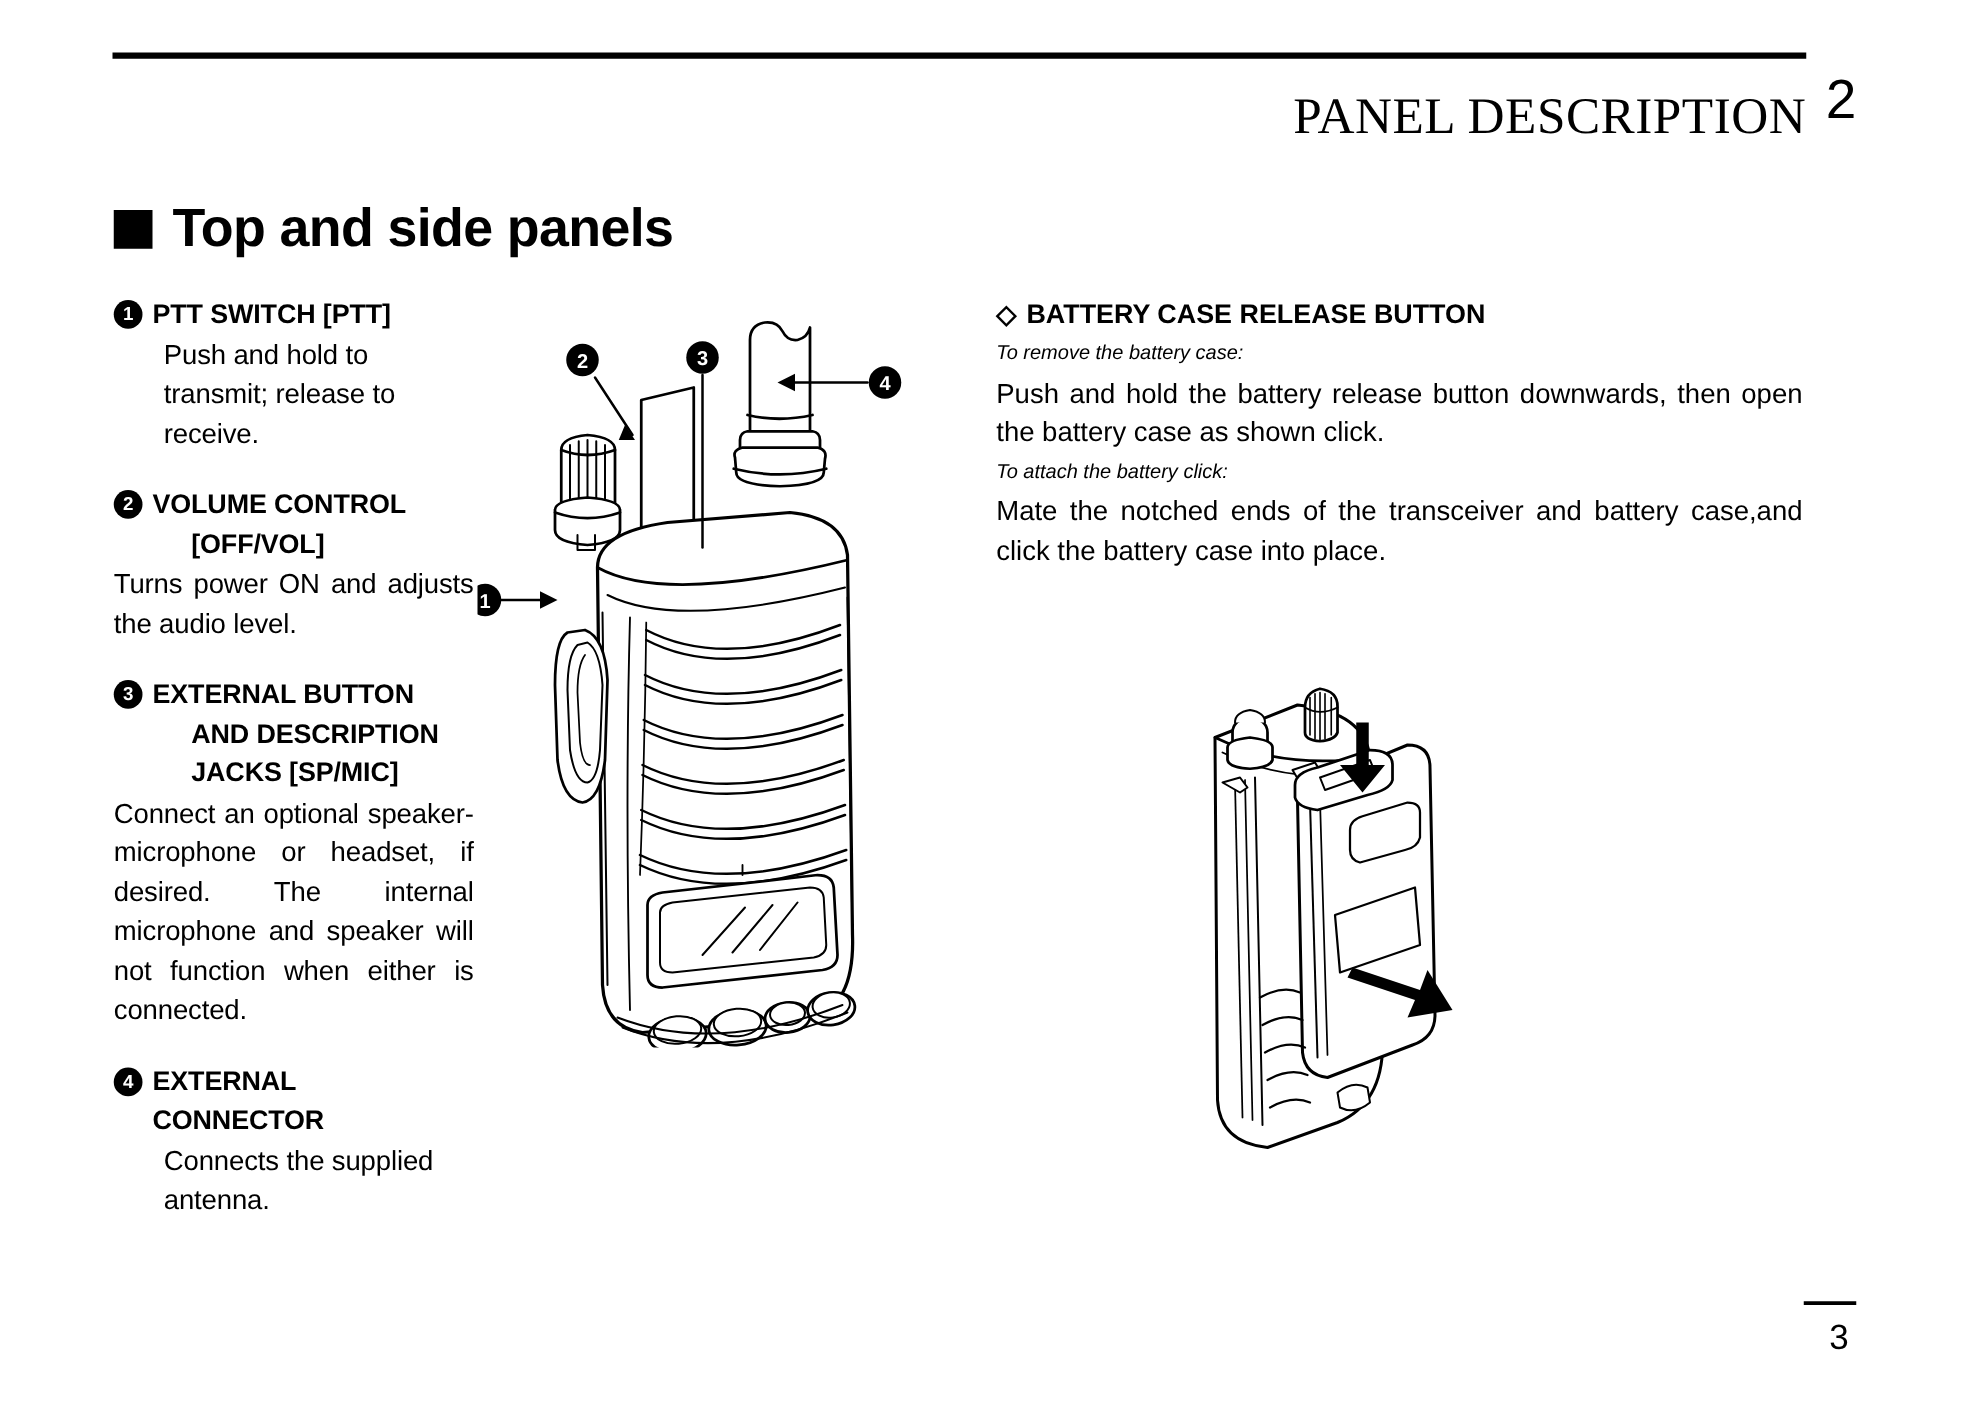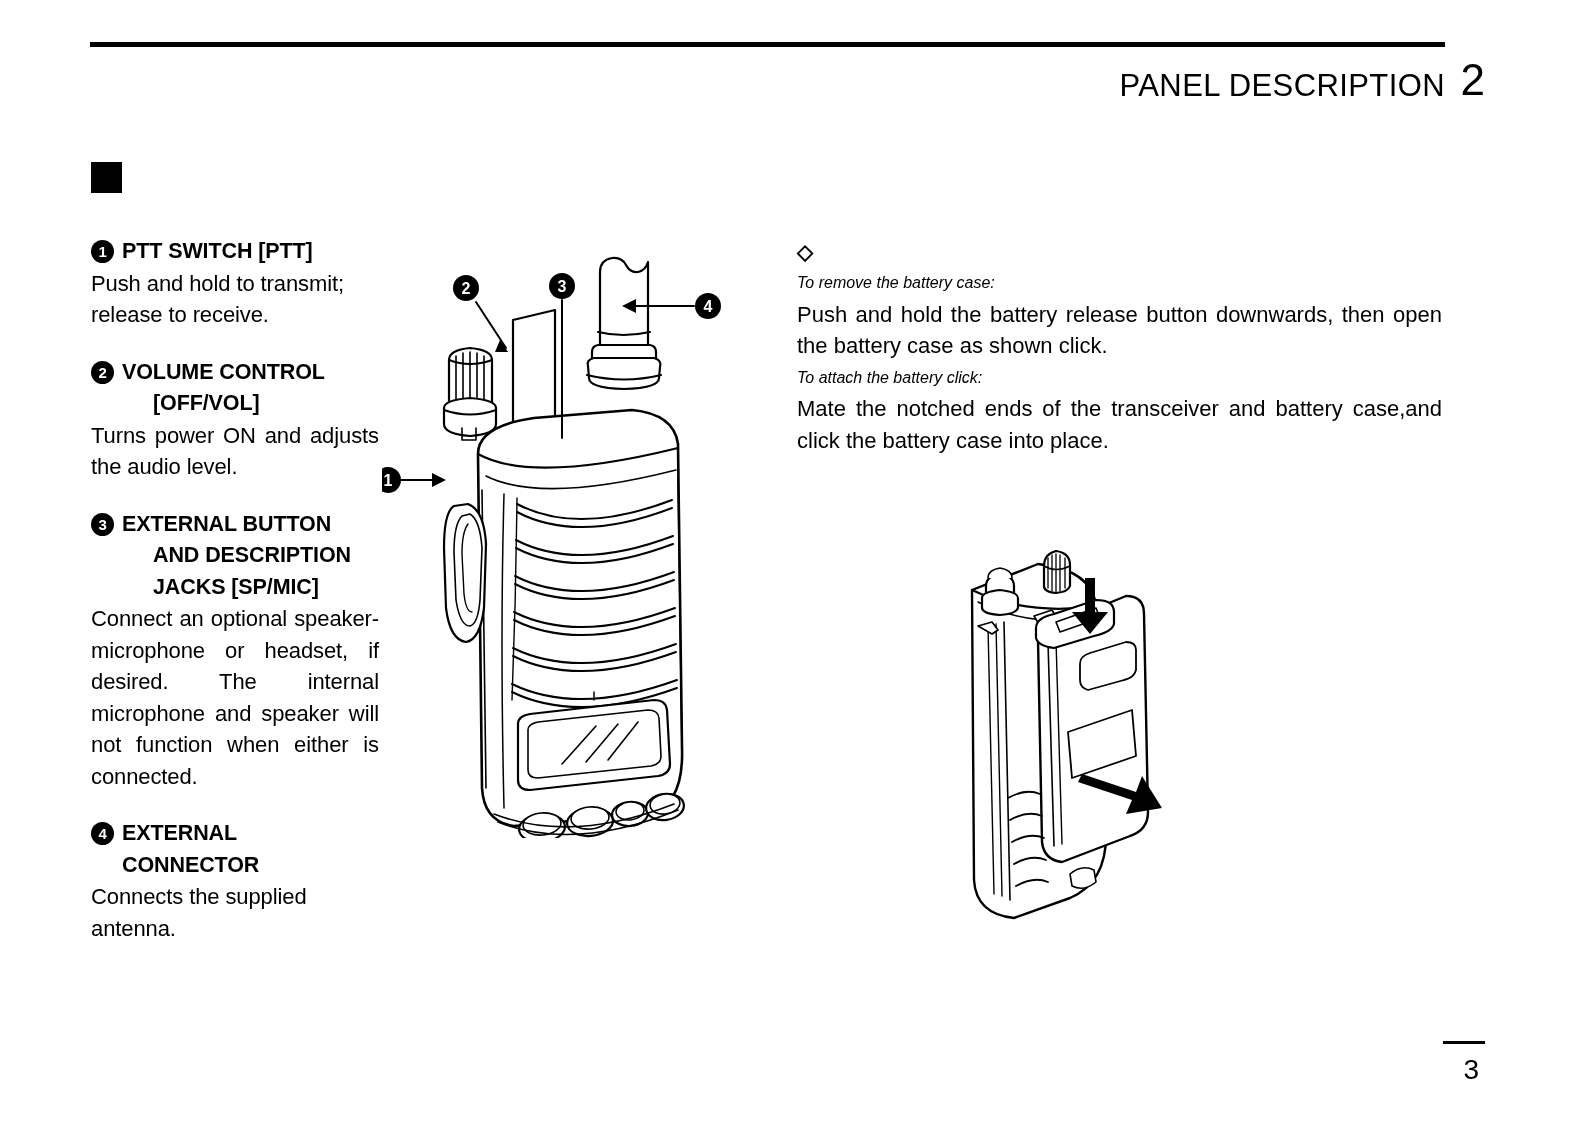--- a/index.html
+++ b/index.html
@@ -24,23 +24,24 @@
     left: 90px;
     top: 42px;
     width: 1355px;
     height: 5px;
     background: #000;
   }
   .header-text {
     position: absolute;
     right: 130px;
     top: 68px;
-    font-size: 31px;
+    font-size: 41px;
     letter-spacing: 0.4px;
     white-space: nowrap;
+    font-family: Liberation Serif, serif;
   }
   .header-chapter {
     position: absolute;
     right: 90px;
     top: 58px;
     font-size: 44px;
     line-height: 1;
   }
 
   
@@ -109,21 +110,21 @@
     font-family: "Liberation Sans", sans-serif;
   }
 
   .item-body {
     font-size: 22px;
     line-height: 31.5px;
     text-align: justify;
     text-justify: inter-word;
     letter-spacing: -0.1px;
   }
-  .item-body.ragged { text-align: left; }
+  .item-body.ragged { text-align: left; margin-left: 40px; }
 
   
   .rc-head {
     font-size: 21.5px;
     font-weight: bold;
     line-height: 31px;
     display: flex;
     align-items: baseline;
   }
   .diamond-bullet {
@@ -181,20 +182,21 @@
 <body>
 
 <div class="page">
 
   <div class="header-rule"></div>
   <div class="header-text">PANEL DESCRIPTION</div>
   <div class="header-chapter">2</div>
 
   <div class="section-heading">
     <span class="sq-bullet"></span>
+    <span class="section-title">Top and side panels</span>
   </div>
 
   <div class="col-left">
 
     <div class="item">
       <div class="item-head">
         <span class="num-bullet">1</span>
         <span class="item-head-lines">
           <span>PTT SWITCH [PTT]</span>
         </span>
@@ -233,20 +235,21 @@
         </span>
       </div>
       <div class="item-body ragged">Connects the supplied antenna.</div>
     </div>
 
   </div>
 
   <div class="col-right">
     <div class="rc-head">
       <span class="diamond-bullet">◇</span>
+      <span>BATTERY CASE RELEASE BUTTON</span>
     </div>
     <div class="rc-sub">To remove the battery case:</div>
     <div class="rc-body">Push and hold the battery release button downwards, then open the battery case as shown click.</div>
     <div class="rc-sub">To attach the battery click:</div>
     <div class="rc-body">Mate the notched ends of the transceiver and battery case,and click the battery case into place.</div>
   </div>
 
   <div class="fig-radio">
     <svg width="360" height="590" viewBox="0 0 360 590" fill="none" stroke="#000" stroke-width="2.2" stroke-linecap="round" stroke-linejoin="round">
 

